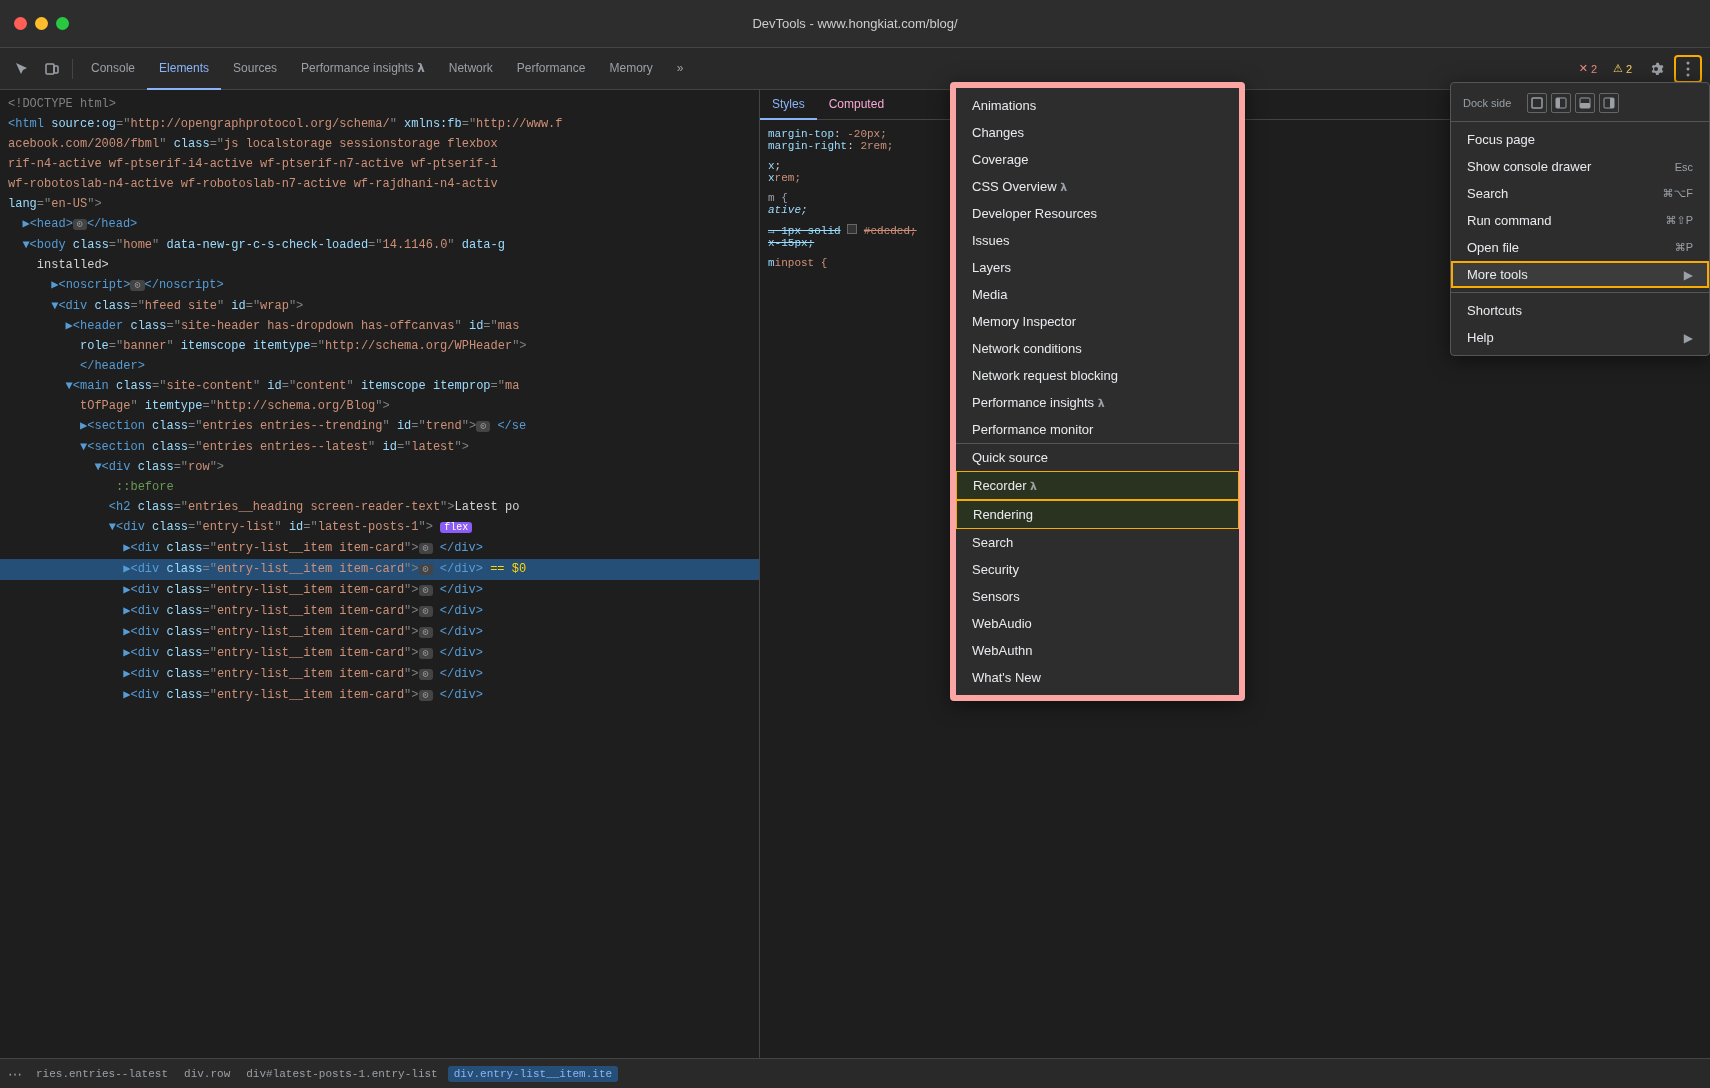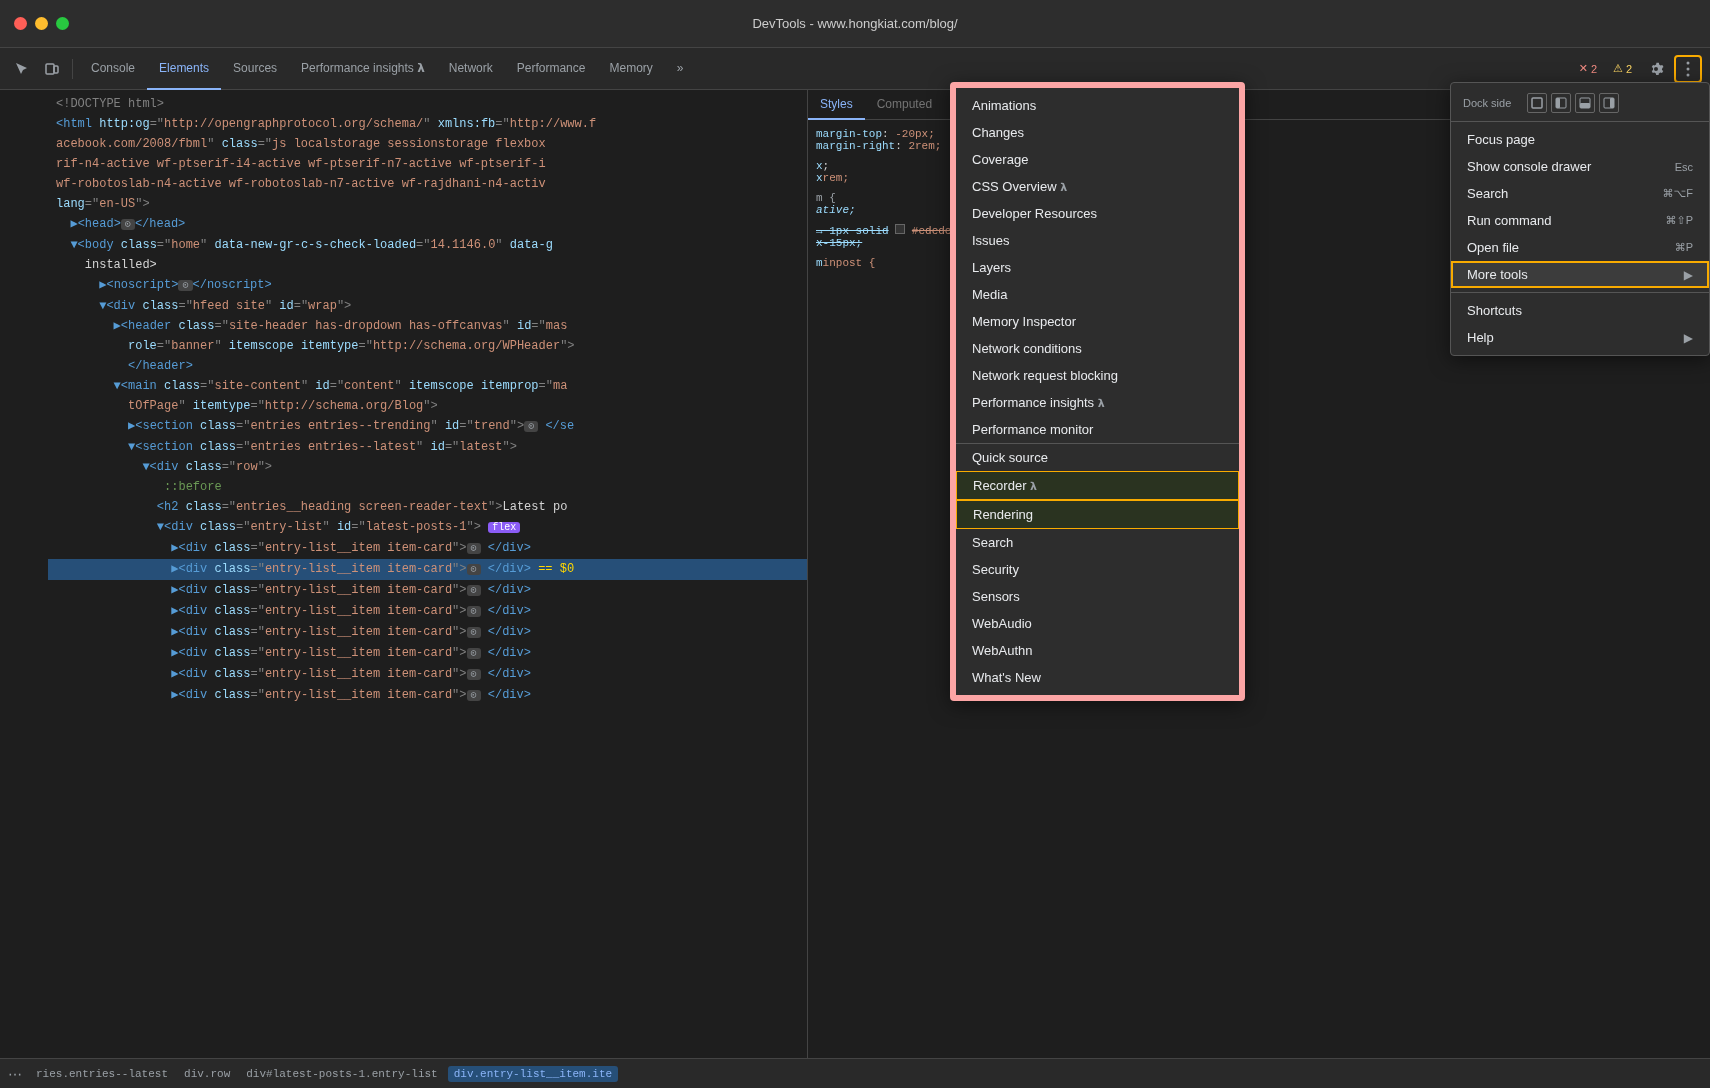--- a/index.html
+++ b/index.html
@@ -124,21 +124,20 @@
       color: #9aa0a6;
       cursor: pointer;
       border-radius: 4px;
       border: 2px solid #f9ab00;
     }
 
     
     .main-area {
       display: flex;
       height: calc(1088px - 40px - 42px - 30px);
-      margin-left: 48px;
     }
 
     
     .dom-panel {
       width: 760px;
       background: #1e1e1e;
       overflow: hidden;
       border-right: 1px solid #444;
       font-family: 'Courier New', monospace;
       font-size: 12px;
@@ -185,21 +184,21 @@
     .styles-tabs {
       display: flex;
       border-bottom: 1px solid #444;
       height: 30px;
     }
     .style-tab {
       padding: 0 12px;
       height: 30px;
       display: flex;
       align-items: center;
-      color: #737373;
+      color: #f9a8d4;
       font-size: 12px;
       cursor: pointer;
       border-bottom: 2px solid transparent;
     }
     .style-tab.active {
       color: #8ab4f8;
       border-bottom: 2px solid #8ab4f8;
     }
     .styles-content {
       padding: 8px;
@@ -379,21 +378,21 @@
         <circle cx="2" cy="14" r="1.5"></circle>
       </svg>
     </div>
   </div>
 </div>
 
 <div class="main-area">
 
   <div class="dom-panel">
     <div class="dom-line"><span class="punct">&lt;!DOCTYPE html&gt;</span></div>
-    <div class="dom-line"><span class="tag">&lt;html</span> <span class="attr-name">http:og</span><span class="punct">="</span><span class="attr-val">http://opengraphprotocol.org/schema/</span><span class="punct">"</span> <span class="attr-name">xmlns:fb</span><span class="punct">="</span><span class="attr-val">http://www.f</span></div>
+    <div class="dom-line"><span class="tag">&lt;html</span> <span class="attr-name">source:og</span><span class="punct">="</span><span class="attr-val">http://opengraphprotocol.org/schema/</span><span class="punct">"</span> <span class="attr-name">xmlns:fb</span><span class="punct">="</span><span class="attr-val">http://www.f</span></div>
     <div class="dom-line"><span class="attr-val">acebook.com/2008/fbml</span><span class="punct">"</span> <span class="attr-name">class</span><span class="punct">="</span><span class="attr-val">js localstorage sessionstorage flexbox</span></div>
     <div class="dom-line"><span class="attr-val">rif-n4-active wf-ptserif-i4-active wf-ptserif-n7-active wf-ptserif-i</span></div>
     <div class="dom-line"><span class="attr-val">wf-robotoslab-n4-active wf-robotoslab-n7-active wf-rajdhani-n4-activ</span></div>
     <div class="dom-line"><span class="attr-name">lang</span><span class="punct">="</span><span class="attr-val">en-US</span><span class="punct">"&gt;</span></div>
     <div class="dom-line">&nbsp;&nbsp;<span class="tag">▶&lt;head&gt;</span><span class="badge">⊙</span><span class="tag">&lt;/head&gt;</span></div>
     <div class="dom-line">&nbsp;&nbsp;<span class="tag">▼&lt;body</span> <span class="attr-name">class</span><span class="punct">="</span><span class="attr-val">home</span><span class="punct">"</span> <span class="attr-name">data-new-gr-c-s-check-loaded</span><span class="punct">="</span><span class="attr-val">14.1146.0</span><span class="punct">"</span> <span class="attr-name">data-g</span></div>
     <div class="dom-line">&nbsp;&nbsp;&nbsp;&nbsp;<span class="text-content">installed&gt;</span></div>
     <div class="dom-line">&nbsp;&nbsp;&nbsp;&nbsp;&nbsp;&nbsp;<span class="tag">▶&lt;noscript&gt;</span><span class="badge">⊙</span><span class="tag">&lt;/noscript&gt;</span></div>
     <div class="dom-line">&nbsp;&nbsp;&nbsp;&nbsp;&nbsp;&nbsp;<span class="tag">▼&lt;div</span> <span class="attr-name">class</span><span class="punct">="</span><span class="attr-val">hfeed site</span><span class="punct">"</span> <span class="attr-name">id</span><span class="punct">="</span><span class="attr-val">wrap</span><span class="punct">"&gt;</span></div>
     <div class="dom-line">&nbsp;&nbsp;&nbsp;&nbsp;&nbsp;&nbsp;&nbsp;&nbsp;<span class="tag">▶&lt;header</span> <span class="attr-name">class</span><span class="punct">="</span><span class="attr-val">site-header has-dropdown has-offcanvas</span><span class="punct">"</span> <span class="attr-name">id</span><span class="punct">="</span><span class="attr-val">mas</span></div>

